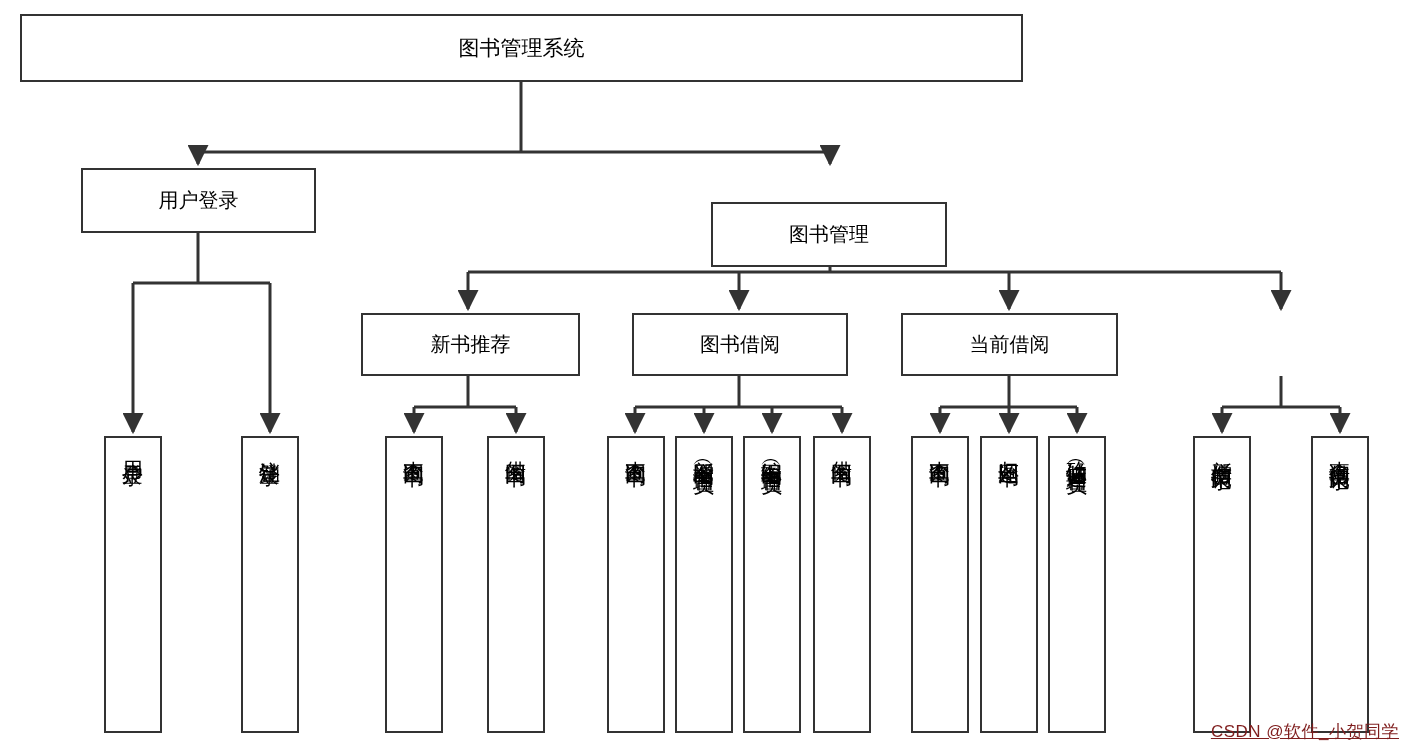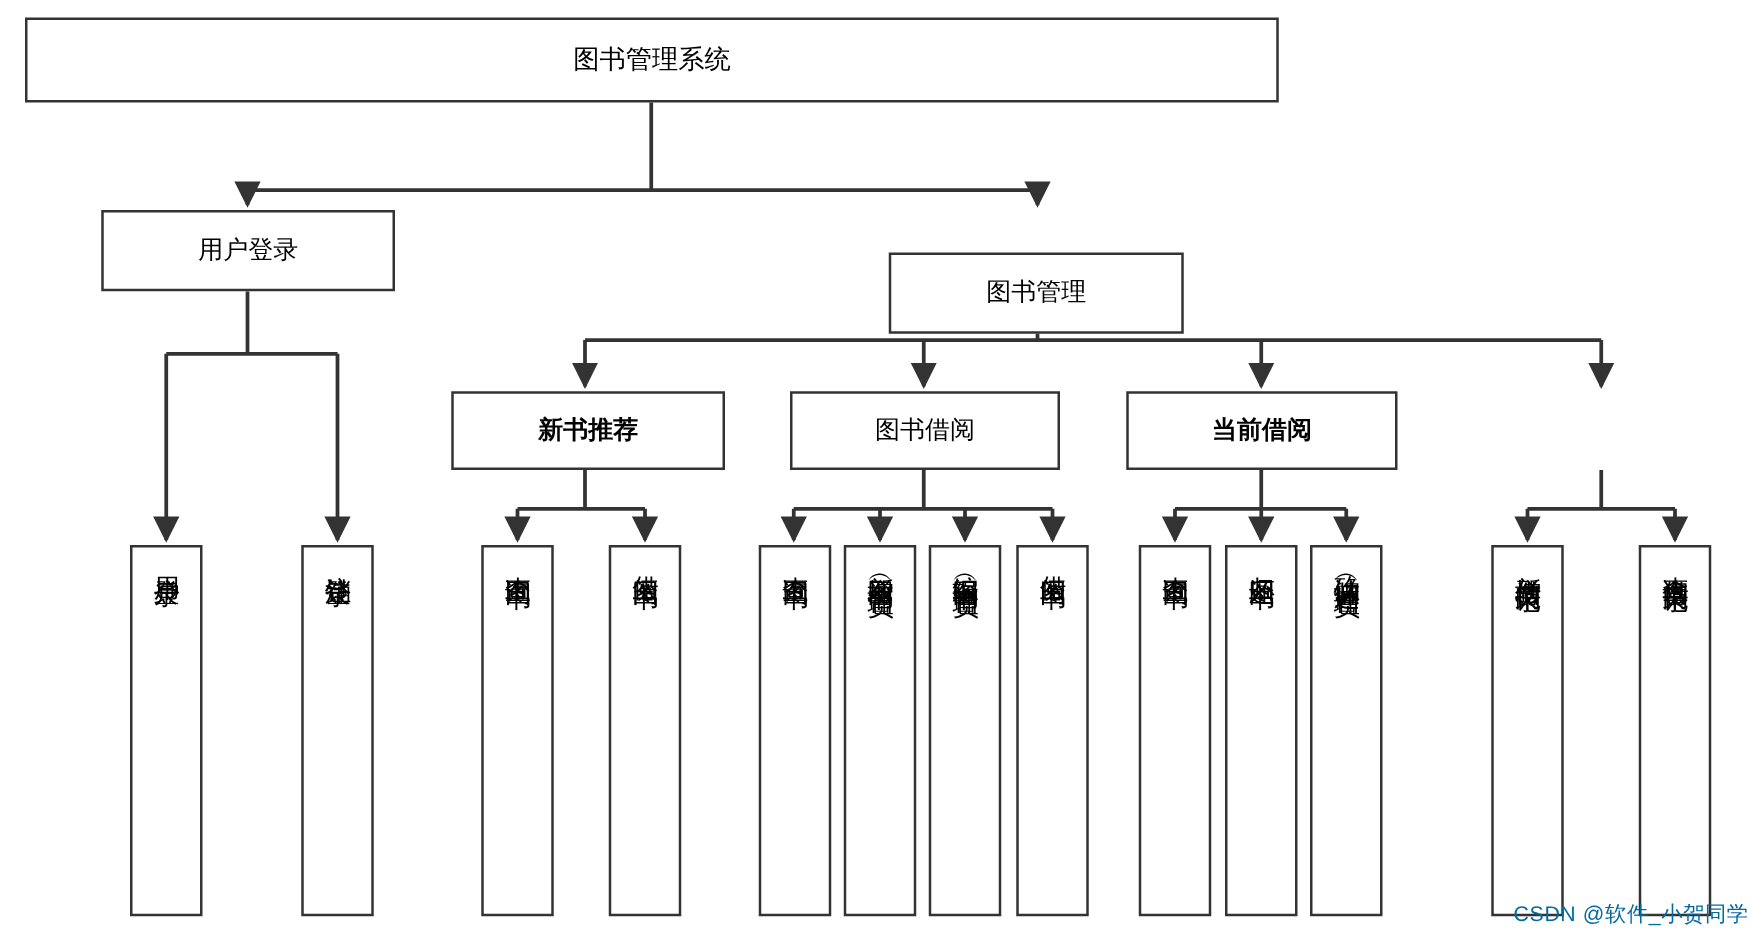--- a/index.html
+++ b/index.html
@@ -56,23 +56,24 @@
     font-size: 21px;
     letter-spacing: 2px;
     line-height: 1;
     white-space: nowrap;
   }
   .watermark {
     position: absolute;
     right: 6px;
     bottom: 4px;
     font-size: 17px;
-    color: #0369a1;
+    color: #7f1d1d;
     letter-spacing: 0.5px;
     white-space: nowrap;
+    text-decoration: underline;
   }
 </style>
 </head>
 <body>
 
 <div id="canvas">
 
   <svg id="wires" viewBox="0 0 1405 747" xmlns="http://www.w3.org/2000/svg">
     <defs>
       <marker id="arrow" viewBox="0 0 10 10" refX="9" refY="5" markerWidth="7" markerHeight="7" orient="auto-start-reverse">
@@ -127,27 +128,27 @@
     <span class="node-label">图书管理系统</span>
   </div>
 
   <div class="node node-l2" style="left:81px; top:168px; width:235px; height:65px;">
     <span class="node-label">用户登录</span>
   </div>
   <div class="node node-l2" style="left:711px; top:176px; width:236px; height:65px;margin-top:26px;">
     <span class="node-label">图书管理</span>
   </div>
 
-  <div class="node node-l3" style="left:361px; top:313px; width:219px; height:63px;font-weight:bold;">
+  <div class="node node-l3" style="left:361px; top:313px; width:219px; height:63px;">
     <span class="node-label">新书推荐</span>
   </div>
   <div class="node node-l3" style="left:632px; top:313px; width:216px; height:63px;">
     <span class="node-label">图书借阅</span>
   </div>
-  <div class="node node-l3" style="left:901px; top:313px; width:217px; height:63px;font-weight:bold;">
+  <div class="node node-l3" style="left:901px; top:313px; width:217px; height:63px;">
     <span class="node-label">当前借阅</span>
   </div>
 
   <div class="node node-leaf" style="left:104px; top:436px; width:58px; height:297px;">
     <span class="node-label">用户登录</span>
   </div>
   <div class="node node-leaf" style="left:241px; top:436px; width:58px; height:297px;">
     <span class="node-label">注销登录</span>
   </div>
 

